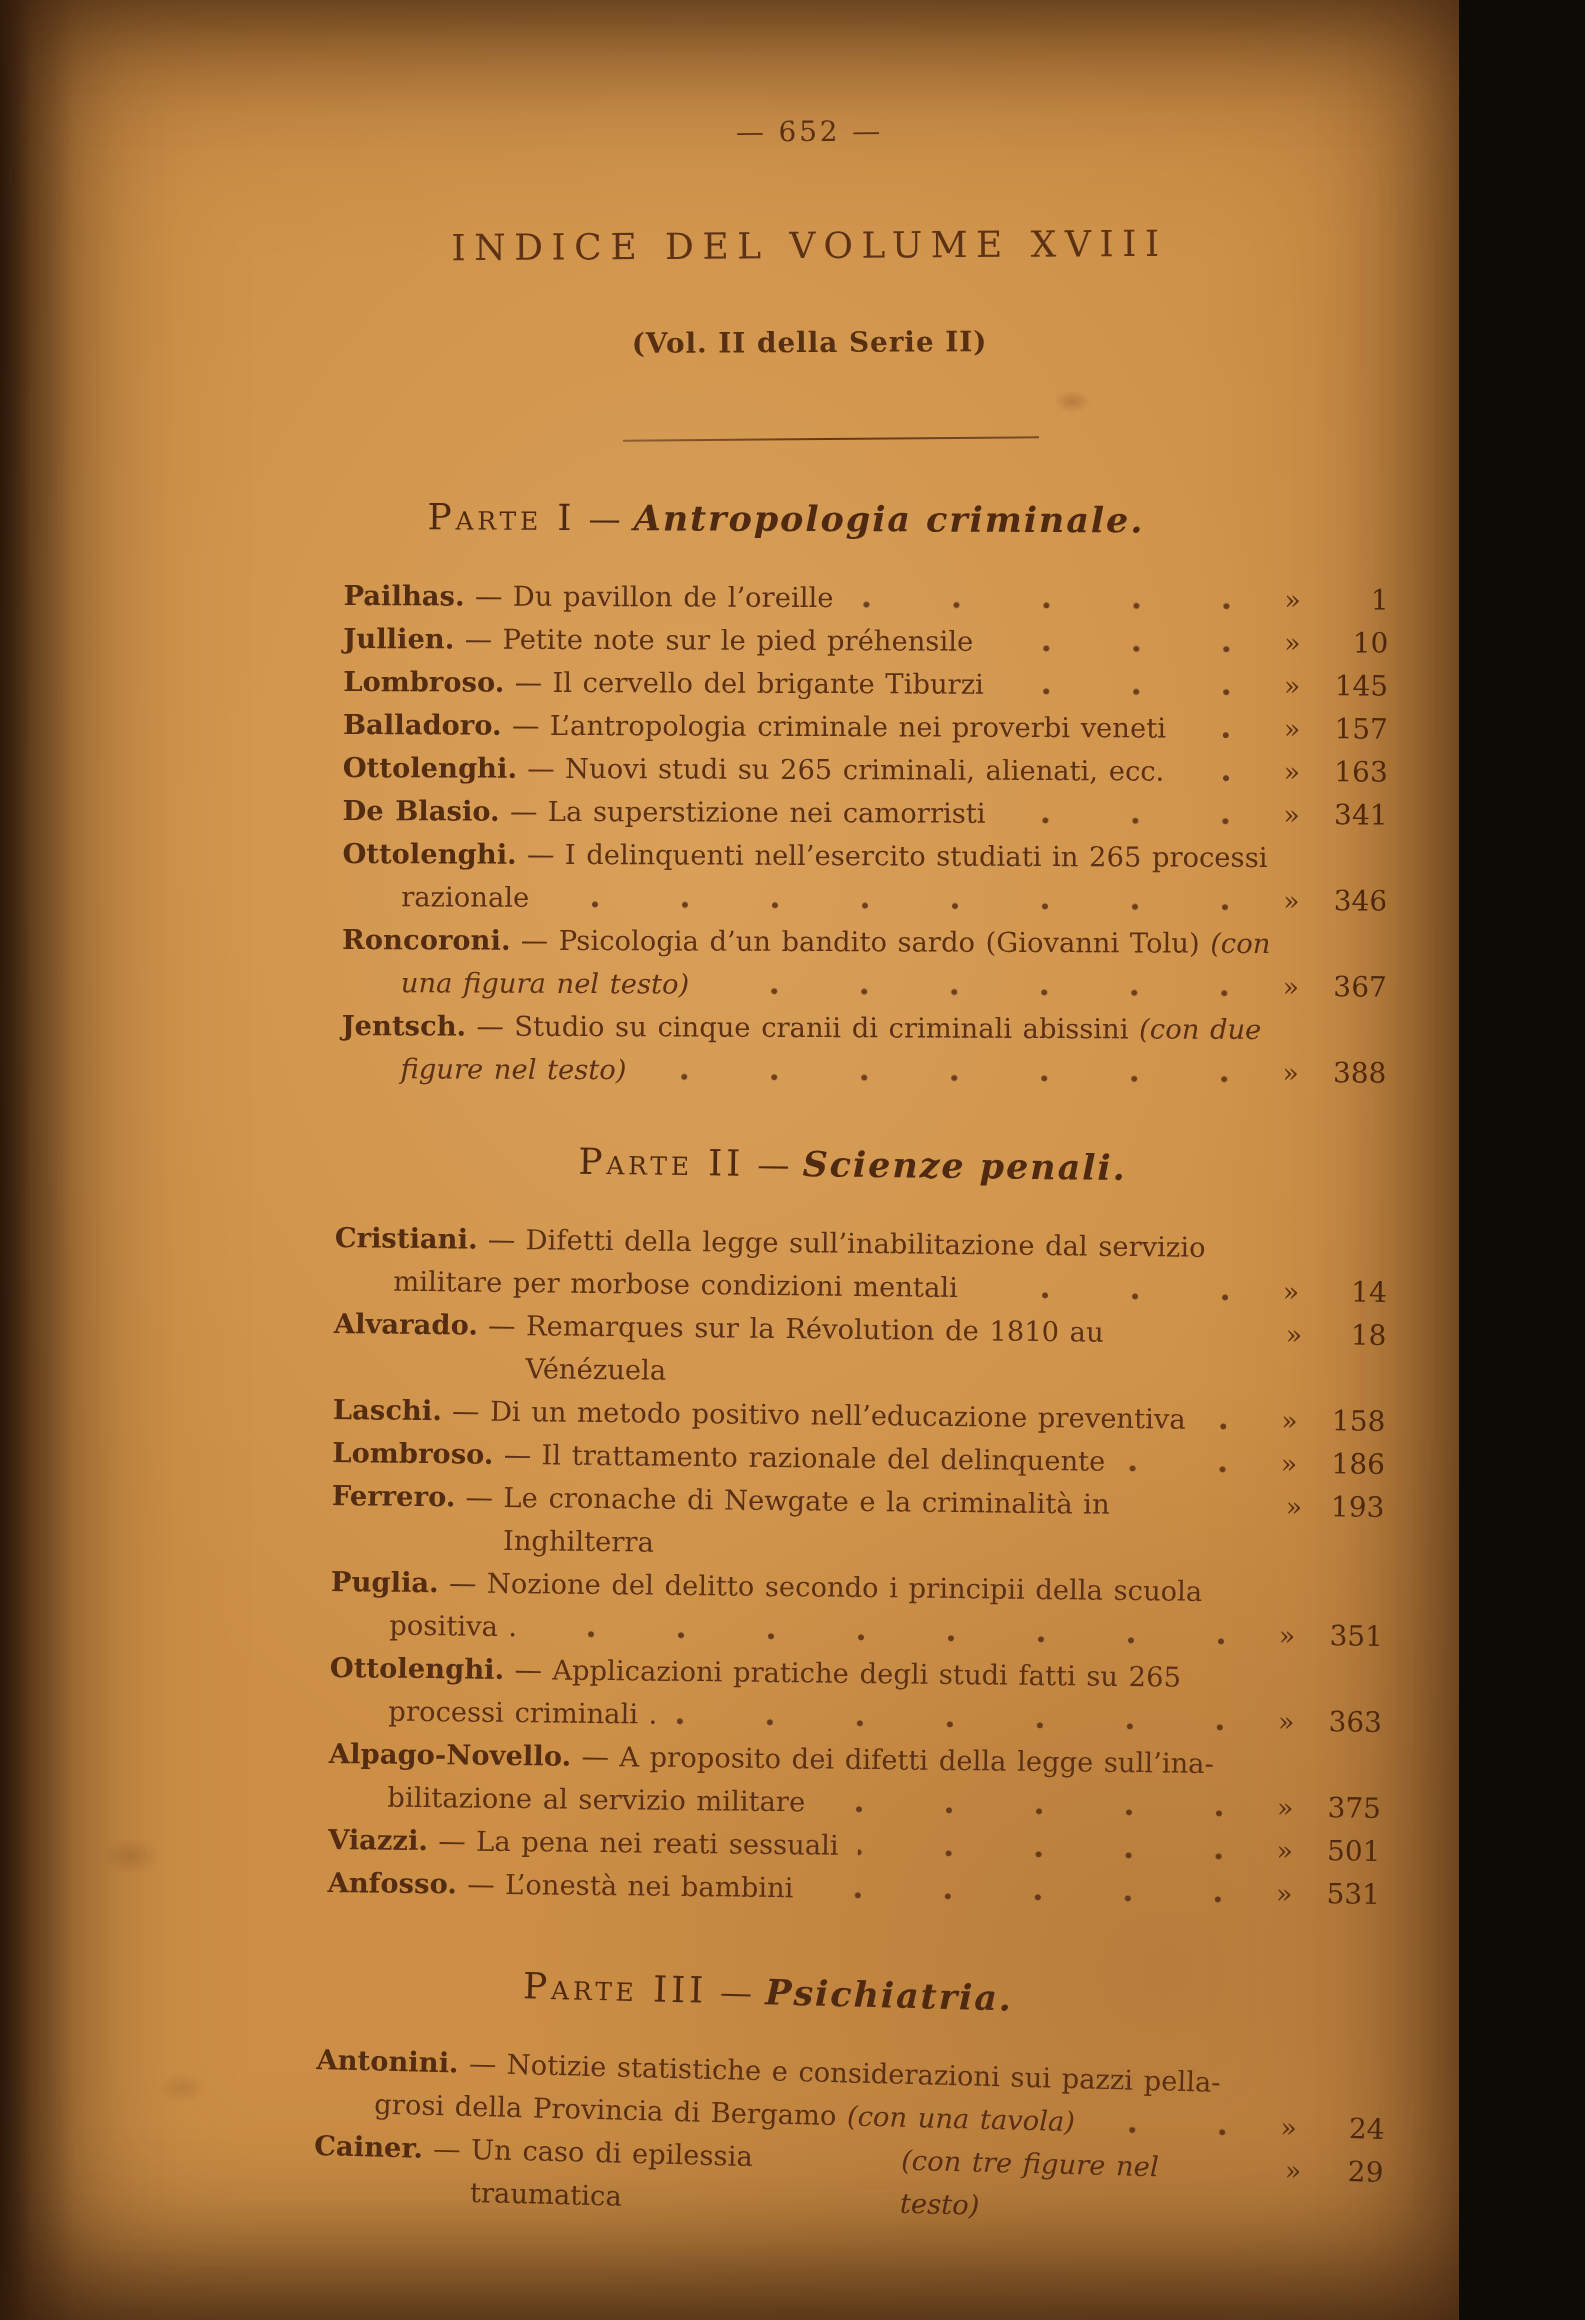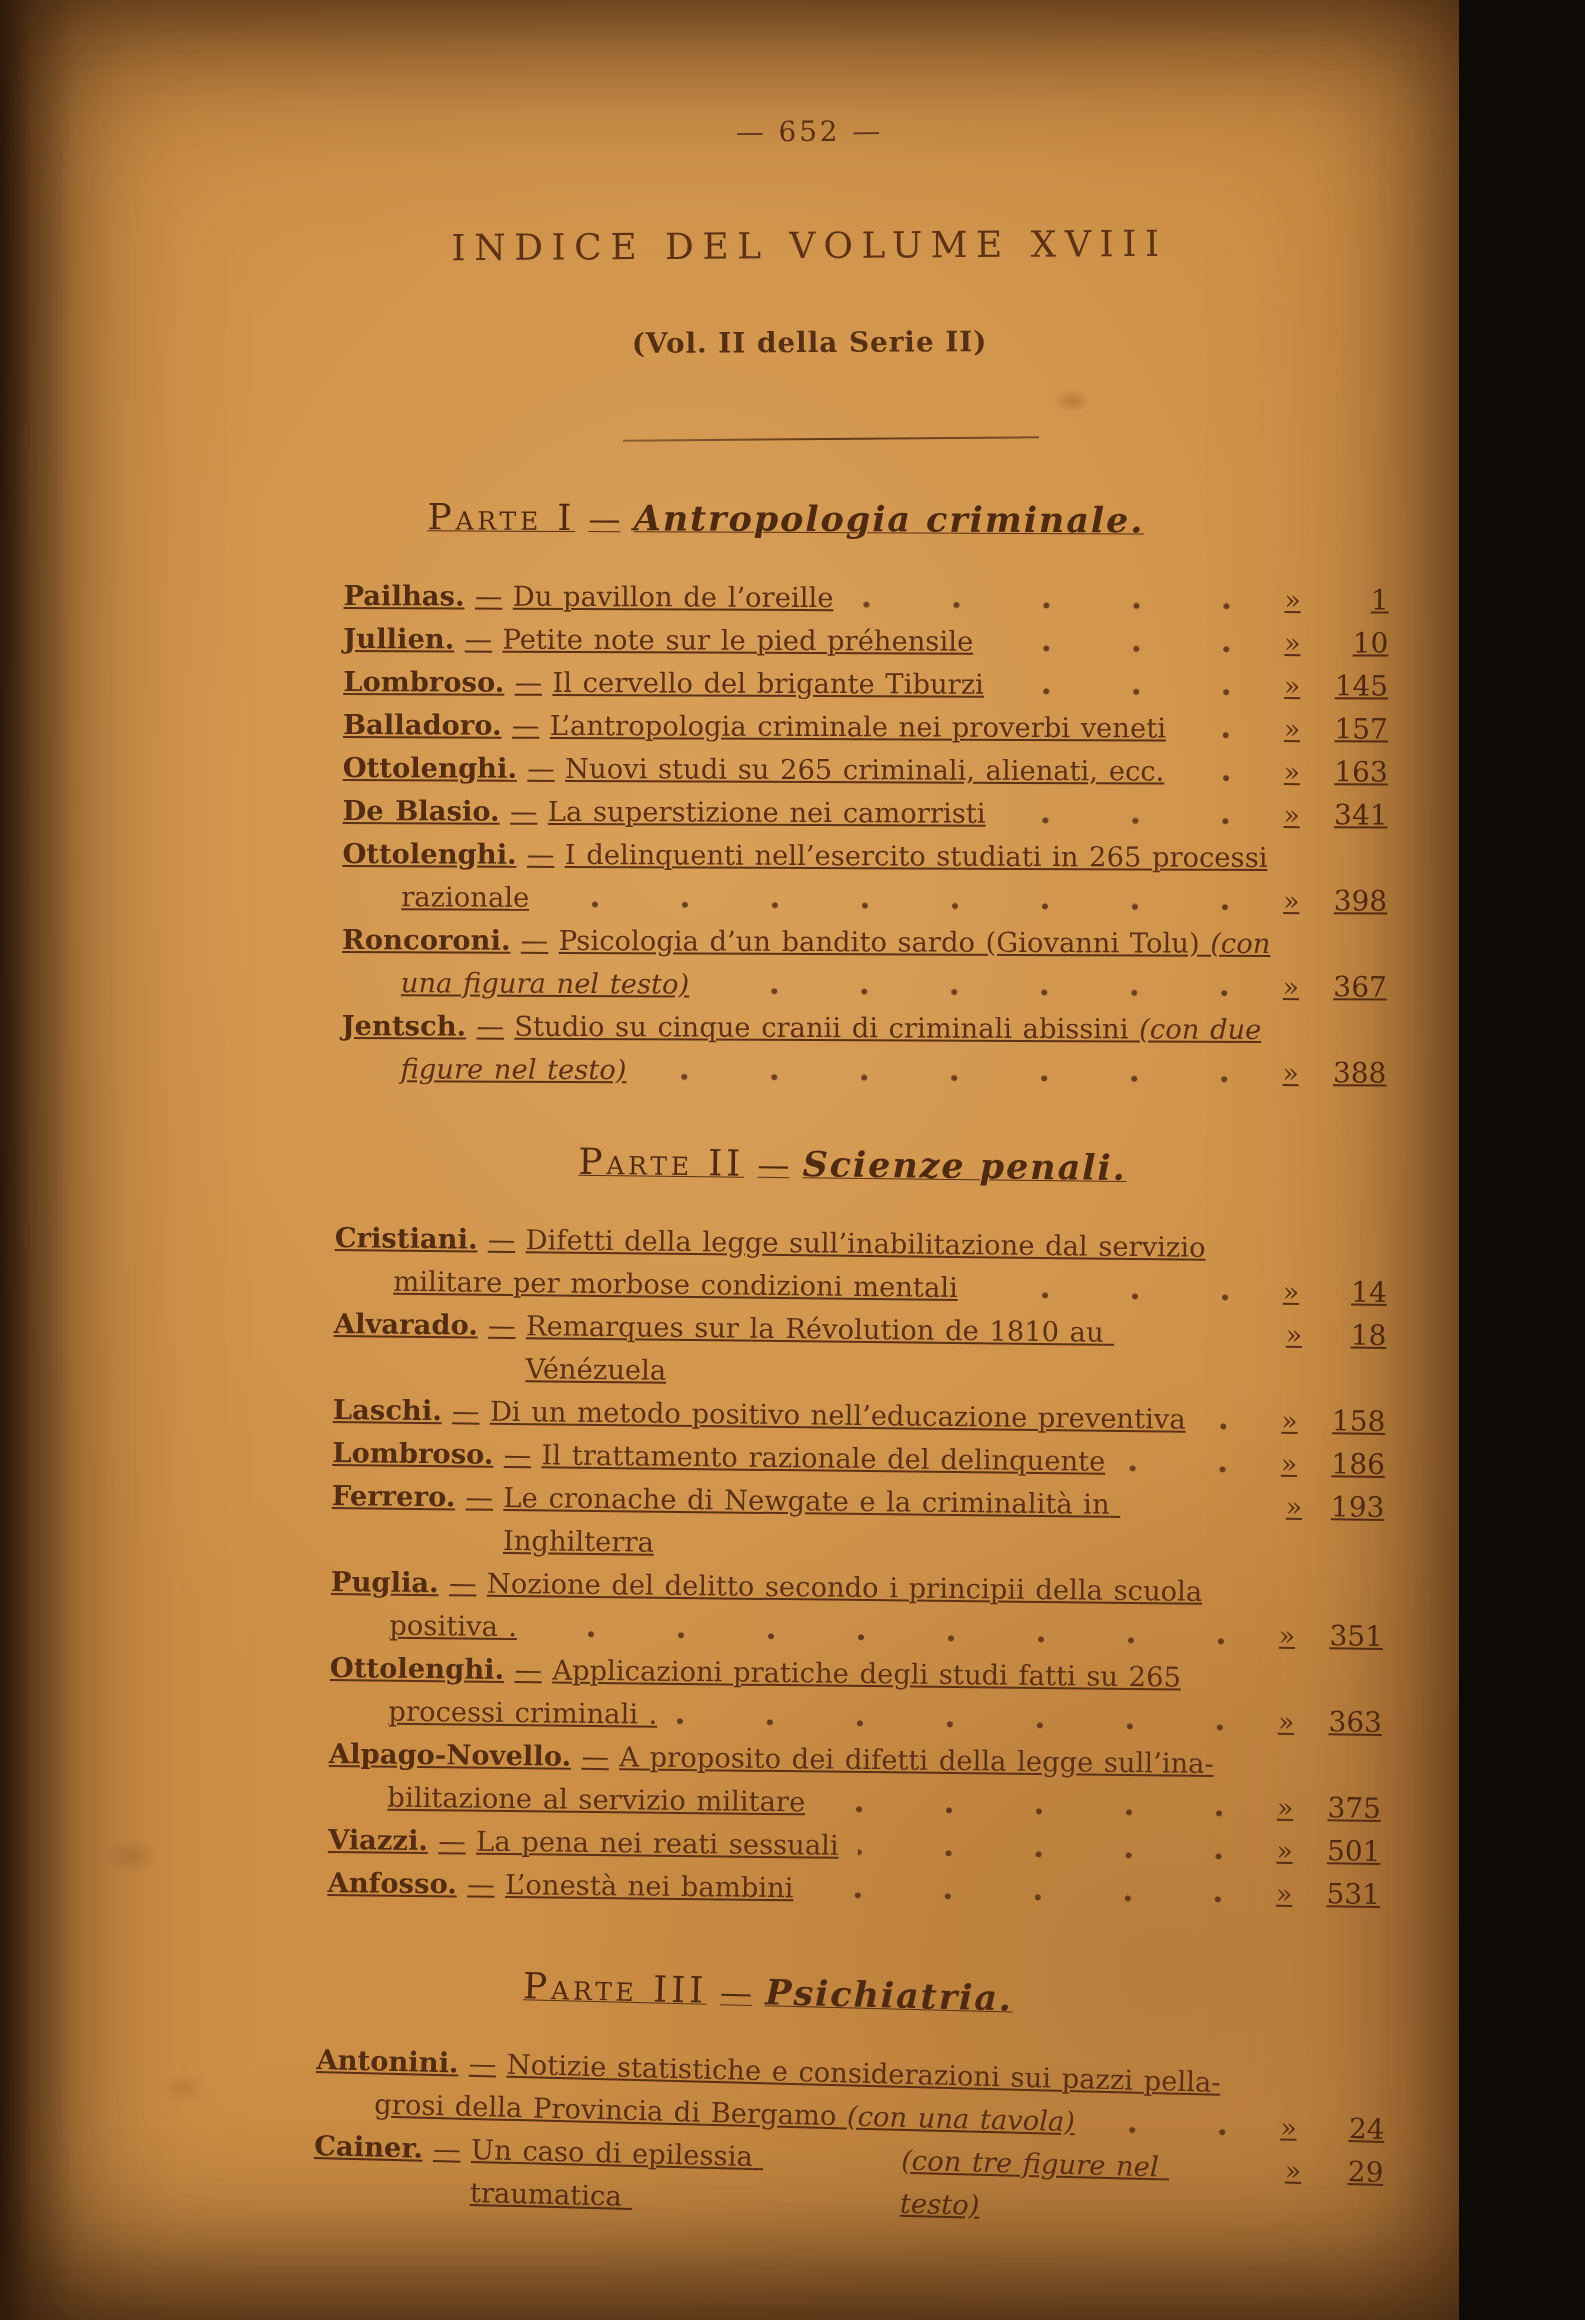--- a/index.html
+++ b/index.html
@@ -48,21 +48,21 @@
     text-align: center; font-size: 28px; font-weight: 700;
     letter-spacing: 0.9px; color: #573013; transform: rotate(-0.3deg);
   }
   .rule {
     position: absolute; left: 623px; top: 438px; width: 416px; height: 1.9px;
     background: linear-gradient(90deg, rgba(86,46,20,0.55), rgba(86,46,20,0.9), rgba(86,46,20,0.7));
     transform: rotate(-0.45deg);
   }
 
   
-  .sections { position: absolute; left: 344px; top: 492px; width: 1045px; text-decoration: underline; }
+  .sections { position: absolute; left: 344px; top: 492px; width: 1045px; }
 
   .section { transform-origin: 0 0; }
   .section.s1 { transform: rotate(0.25deg); }
   .section.s2 { transform: rotate(0.65deg); margin-top: 44px; margin-left: -7.6px; }
   .section.s3 { transform: rotate(1.45deg); margin-top: 53px; margin-left: -24.6px; }
 
   .heading {
     text-align: center; white-space: nowrap;
     margin-bottom: 24.6px; line-height: 49px; color: #4f2a10;
   }
@@ -178,21 +178,21 @@
           <div class="entry">
             <div class="line">
               <span class="author">Ottolenghi.</span>
               <span class="dash">—</span>
               <span class="seg">I delinquenti nell’esercito studiati in 265 processi</span>
             </div>
             <div class="line cont">
               <span class="seg">razionale</span>
               <span class="leader"></span>
               <span class="mark">»</span>
-              <span class="num">398</span>
+              <span class="num">346</span>
             </div>
           </div>
           <div class="entry">
             <div class="line">
               <span class="author">Roncoroni.</span>
               <span class="dash">—</span>
               <span class="seg">Psicologia d’un bandito sardo (Giovanni Tolu) </span>
               <span class="seg italic">(con</span>
             </div>
             <div class="line cont">

